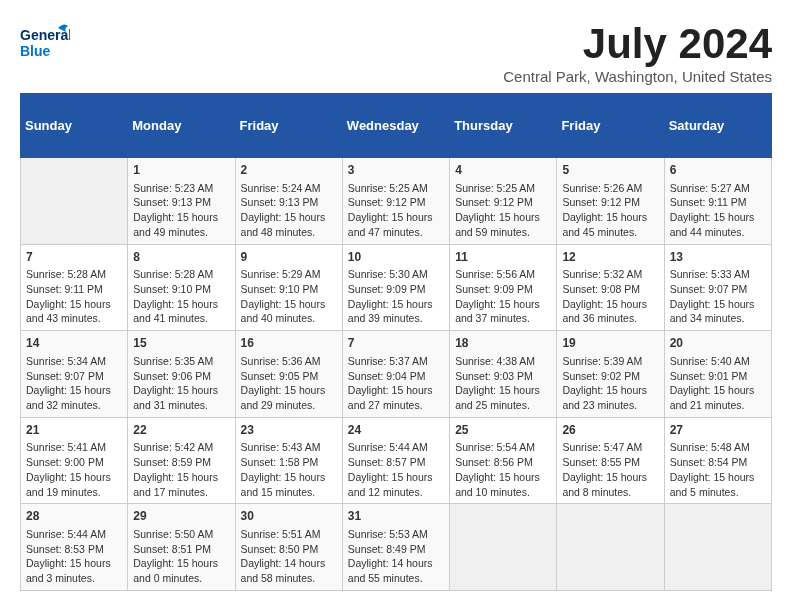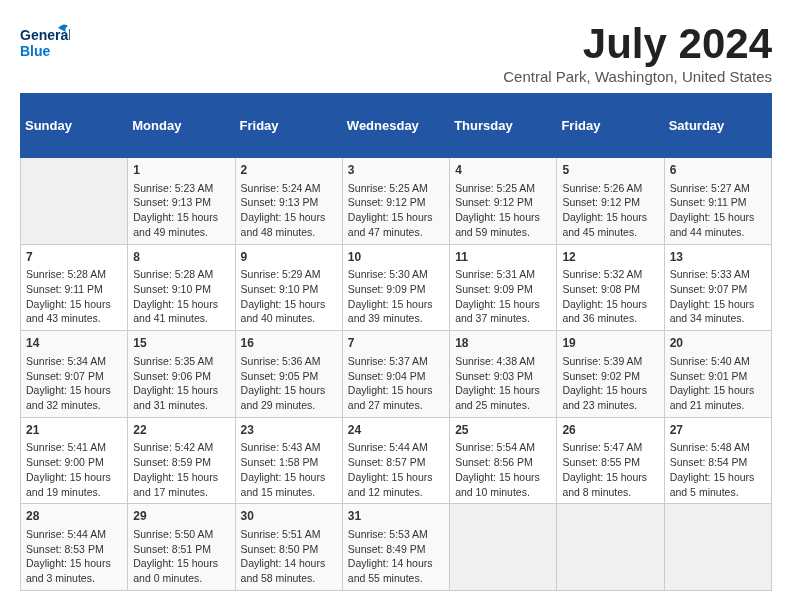--- a/index.html
+++ b/index.html
@@ -184,21 +184,21 @@
         </td>
         <td>
           <span class="day-number">10</span>
           <div>Sunrise: 5:30 AM</div>
           <div>Sunset: 9:09 PM</div>
           <div>Daylight: 15 hours</div>
           <div>and 39 minutes.</div>
         </td>
         <td>
           <span class="day-number">11</span>
-          <div>Sunrise: 5:31 AM</div>
+          <div>Sunrise: 5:56 AM</div>
           <div>Sunset: 9:09 PM</div>
           <div>Daylight: 15 hours</div>
           <div>and 37 minutes.</div>
         </td>
         <td>
           <span class="day-number">12</span>
           <div>Sunrise: 5:32 AM</div>
           <div>Sunset: 9:08 PM</div>
           <div>Daylight: 15 hours</div>
           <div>and 36 minutes.</div>

